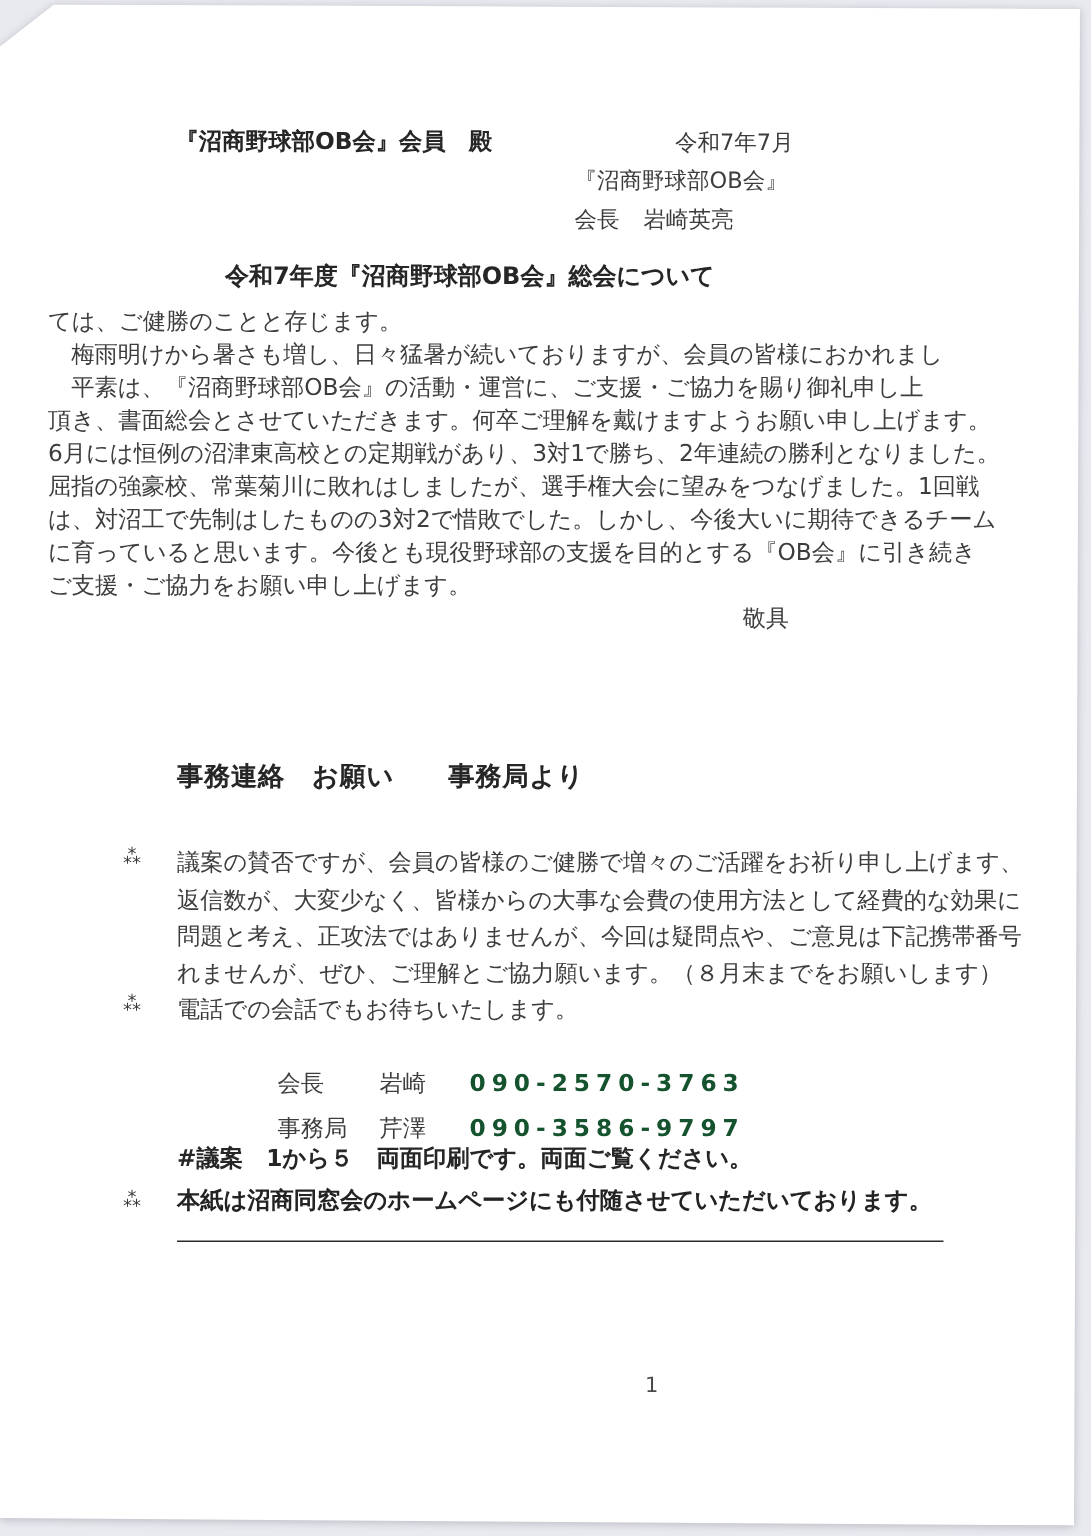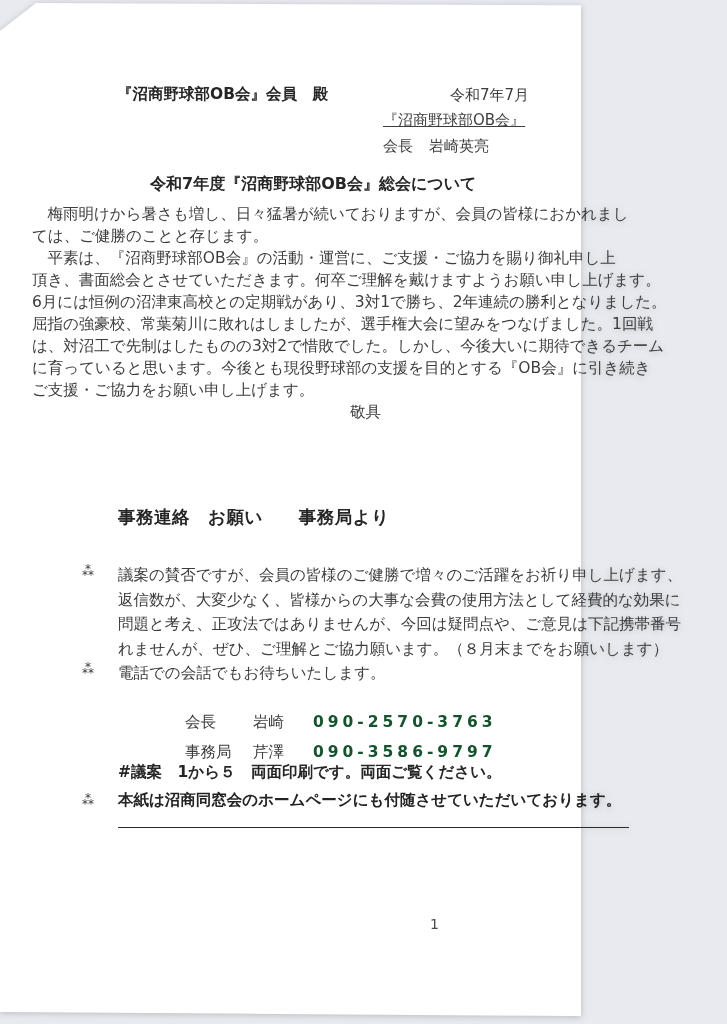--- a/index.html
+++ b/index.html
@@ -6,38 +6,38 @@
     margin: 0;
     padding: 0;
     width: 727px;
     height: 1024px;
     overflow: hidden;
     background: #e9eaef;
     font-family: "DejaVu Sans", "Liberation Sans", sans-serif;
   }
   .page-wrap {
     position: relative;
-    width: 581px;
+    width: 726px;
     height: 1024px;
     filter: drop-shadow(0 1px 3px rgba(40,40,60,0.25));
   }
   .page {
     position: absolute;
     inset: 0;
     background: #ffffff;
     clip-path: polygon(36px 3px, 720px 6px, 716px 1017px, 0px 1012px, 0px 31px);
     color: #3d3d3d;
     font-size: 15.5px;
   }
   .abs { position: absolute; white-space: nowrap; }
   .bold { font-weight: bold; color: #262626; }
 
   .recipient   { left: 117px; top: 84px;  font-size: 15.5px; }
   .date        { left: 450px; top: 86px;  font-size: 15px; }
-  .sender-org  { left: 383px; top: 111px; font-size: 15px; text-decoration: underline; }
+  .sender-org  { left: 383px; top: 111px; font-size: 15px; }
   .sender-row  { left: 383px; top: 137px; font-size: 15px; }
   .sender-name { margin-left: 16px; }
   .doc-title   { left: 150px; top: 156px; font-size: 16px; margin-top: 18px; }
 
   .body-block {
     left: 32px; top: 203px; right: 18px;
     line-height: 22px;
   }
   .body-line { white-space: nowrap; }
   .body-line.gap-before { margin-top: 5px; }
@@ -92,22 +92,22 @@
 
     <div class="abs recipient bold">『沼商野球部OB会』会員　殿</div>
     <div class="abs date">令和7年7月</div>
     <div class="abs sender-org">『沼商野球部OB会』</div>
     <div class="abs sender-row">
       <span>会長</span><span class="sender-name">岩崎英亮</span>
     </div>
     <div class="abs doc-title bold">令和7年度『沼商野球部OB会』総会について</div>
 
     <div class="abs body-block">
+      <div class="body-line">ては、ご健勝のことと存じます。</div>
       <div class="body-line">　梅雨明けから暑さも増し、日々猛暑が続いておりますが、会員の皆様におかれまし</div>
-      <div class="body-line">ては、ご健勝のことと存じます。</div>
       <div class="body-line">　平素は、『沼商野球部OB会』の活動・運営に、ご支援・ご協力を賜り御礼申し上</div>
       <div class="body-line">頂き、書面総会とさせていただきます。何卒ご理解を戴けますようお願い申し上げます。</div>
       <div class="body-line">6月には恒例の沼津東高校との定期戦があり、3対1で勝ち、2年連続の勝利となりました。</div>
       <div class="body-line">屈指の強豪校、常葉菊川に敗れはしましたが、選手権大会に望みをつなげました。1回戦</div>
       <div class="body-line">は、対沼工で先制はしたものの3対2で惜敗でした。しかし、今後大いに期待できるチーム</div>
       <div class="body-line">に育っていると思います。今後とも現役野球部の支援を目的とする『OB会』に引き続き</div>
       <div class="body-line">ご支援・ご協力をお願い申し上げます。</div>
       <div class="closing-line">敬具</div>
     </div>
 

